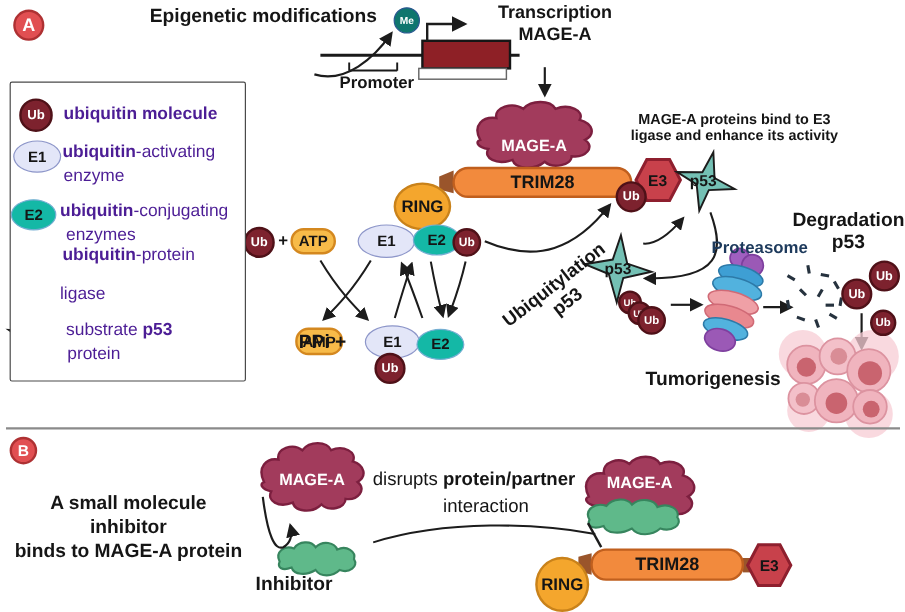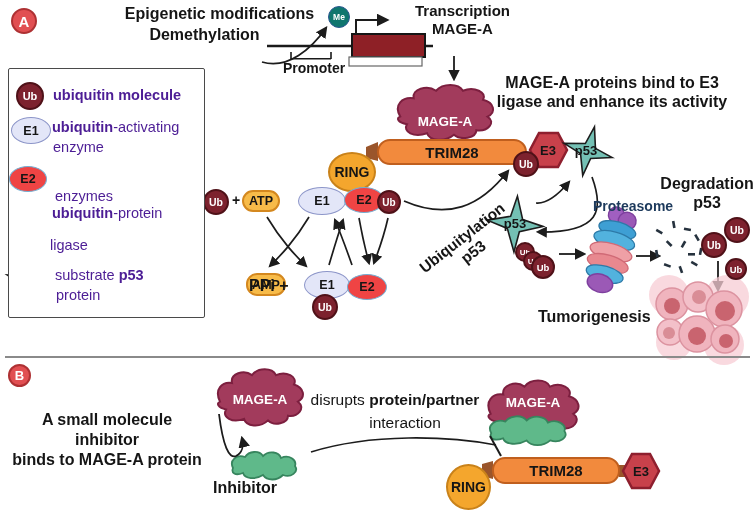--- a/index.html
+++ b/index.html
@@ -5,21 +5,21 @@
   html,body{margin:0;padding:0;background:#fff;}
   #fig{position:relative;width:754px;height:510px;background:#fff;overflow:hidden;
        font-family:"Liberation Sans",sans-serif;color:#151515;}
   #art{position:absolute;left:0;top:0;z-index:1;}
   .el{position:absolute;z-index:2;box-sizing:border-box;display:flex;align-items:center;justify-content:center;}
   .txt{position:absolute;z-index:3;font-weight:bold;color:#151515;text-align:center;line-height:1.18;}
   .nw{white-space:nowrap;}
   .ubc{background:#7d222e;border:2px solid #4f1118;border-radius:50%;color:#fff;font-weight:bold;}
   .badge{background:#e14f52;border:2px solid #ae3133;border-radius:50%;color:#fff;font-weight:bold;}
   .ell1{background:#e3e6f8;border:1.6px solid #8d96c9;border-radius:50%;font-weight:bold;}
-  .ell2{background:#ef4444;border:1.6px solid #74aed2;border-radius:50%;font-weight:bold;}
+  .ell2{background:#14b8a6;border:1.6px solid #74aed2;border-radius:50%;font-weight:bold;}
   .pill{background:#f7bb49;border:2px solid #d4881f;border-radius:11px;font-weight:bold;}
   .bar{background:#f28a3d;border:2.5px solid #c05f1e;border-radius:13px;font-weight:bold;}
   .ring{background:#f4a62d;border:2px solid #c9821a;border-radius:50%;font-weight:bold;}
   .me{background:#0f766e;border:1.5px solid #2a5890;border-radius:50%;color:#fff;font-weight:bold;}
   .white{color:#fff;}
   .navy{color:#1d3a5c;}
   .bd{font-weight:bold;}
   .rg{font-weight:normal;}
   #legend-box{border:1.6px solid #4a4a4a;border-radius:2px;background:#fff;}
   .lg-line{position:absolute;z-index:3;font-size:14.5px;line-height:1.1;white-space:nowrap;color:#4c1d95;}
@@ -169,28 +169,27 @@
 
 <div class="el ubc" style="left:515px;top:242px;width:20px;height:20px;font-size:8px;">Ub</div>
 <div class="el ubc" style="left:523px;top:251px;width:20px;height:20px;font-size:8px;">Ub</div>
 <div class="el ubc" style="left:531px;top:255px;width:24px;height:24px;font-size:9.5px;">Ub</div>
 
 <div class="el ubc" style="left:724px;top:217px;width:26px;height:26px;font-size:10.5px;">Ub</div>
 <div class="el ubc" style="left:701px;top:232px;width:26px;height:26px;font-size:10.5px;">Ub</div>
 <div class="el ubc" style="left:725px;top:258px;width:22px;height:22px;font-size:9.5px;">Ub</div>
 
 <div class="txt nw" style="left:112px;top:5px;width:215px;font-size:16px;">Epigenetic modifications</div>
-<div class="txt nw" style="left:112px;top:26px;width:185px;font-size:16px;">Demethylation</div>
 <div class="txt nw" style="left:282px;top:60px;width:64px;font-size:14px;">Promoter</div>
 <div class="txt" style="left:400px;top:2px;width:125px;font-size:15px;">
   <div>Transcription</div>
   <div>MAGE-A</div>
 </div>
 <div class="txt white" style="left:410px;top:114px;width:70px;font-size:13.5px;z-index:4;">MAGE-A</div>
-<div class="txt" style="left:488px;top:74px;width:248px;font-size:16px;">
+<div class="txt" style="left:488px;top:92px;width:248px;font-size:12px;">
   <div>MAGE-A proteins bind to E3</div>
   <div>ligase and enhance its activity</div>
 </div>
 <div class="txt" style="left:393px;top:227px;width:150px;font-size:15.5px;transform:rotate(-38deg);">
   <div>Ubiquitylation</div>
   <div>p53</div>
 </div>
 <div class="txt nw navy" style="left:593px;top:198px;width:80px;font-size:14px;">Proteasome</div>
 <div class="txt" style="left:657px;top:175px;width:100px;font-size:16px;">
   <div>Degradation</div>
@@ -200,20 +199,21 @@
 
 <div class="el" id="legend-box" style="left:8px;top:68px;width:197px;height:250px;"></div>
 <div class="el ubc" style="left:16px;top:82px;width:28px;height:28px;font-size:11px;z-index:3;">Ub</div>
 <div class="lg-line" style="left:53px;top:88px;"><span class="bd">ubiquitin</span><span class="bd"> molecule</span></div>
 
 <div class="el ell1" style="left:11px;top:117px;width:40px;height:27px;font-size:12.5px;z-index:3;">E1</div>
 <div class="lg-line" style="left:52px;top:120px;"><span class="bd">ubiquitin</span><span class="rg">-activating</span></div>
 <div class="lg-line rg" style="left:53px;top:140px;">enzyme</div>
 
 <div class="el ell2" style="left:9px;top:166px;width:38px;height:26px;font-size:12.5px;z-index:3;">E2</div>
+<div class="lg-line" style="left:50px;top:169px;"><span class="bd">ubiquitin</span><span class="rg">-conjugating</span></div>
 <div class="lg-line rg" style="left:55px;top:189px;">enzymes</div>
 
 <div class="lg-line" style="left:52px;top:206px;"><span class="bd">ubiquitin</span><span class="rg">-protein</span></div>
 <div class="lg-line rg" style="left:50px;top:238px;">ligase</div>
 
 <div class="lg-line" style="left:55px;top:268px;"><span class="rg">substrate </span><span class="bd">p53</span></div>
 <div class="lg-line rg" style="left:56px;top:288px;">protein</div>
 
 <div class="el badge" style="left:8px;top:364px;width:23px;height:23px;font-size:13px;">B</div>
 <div class="txt" style="left:8px;top:410px;width:198px;font-size:16px;line-height:1.25;">

